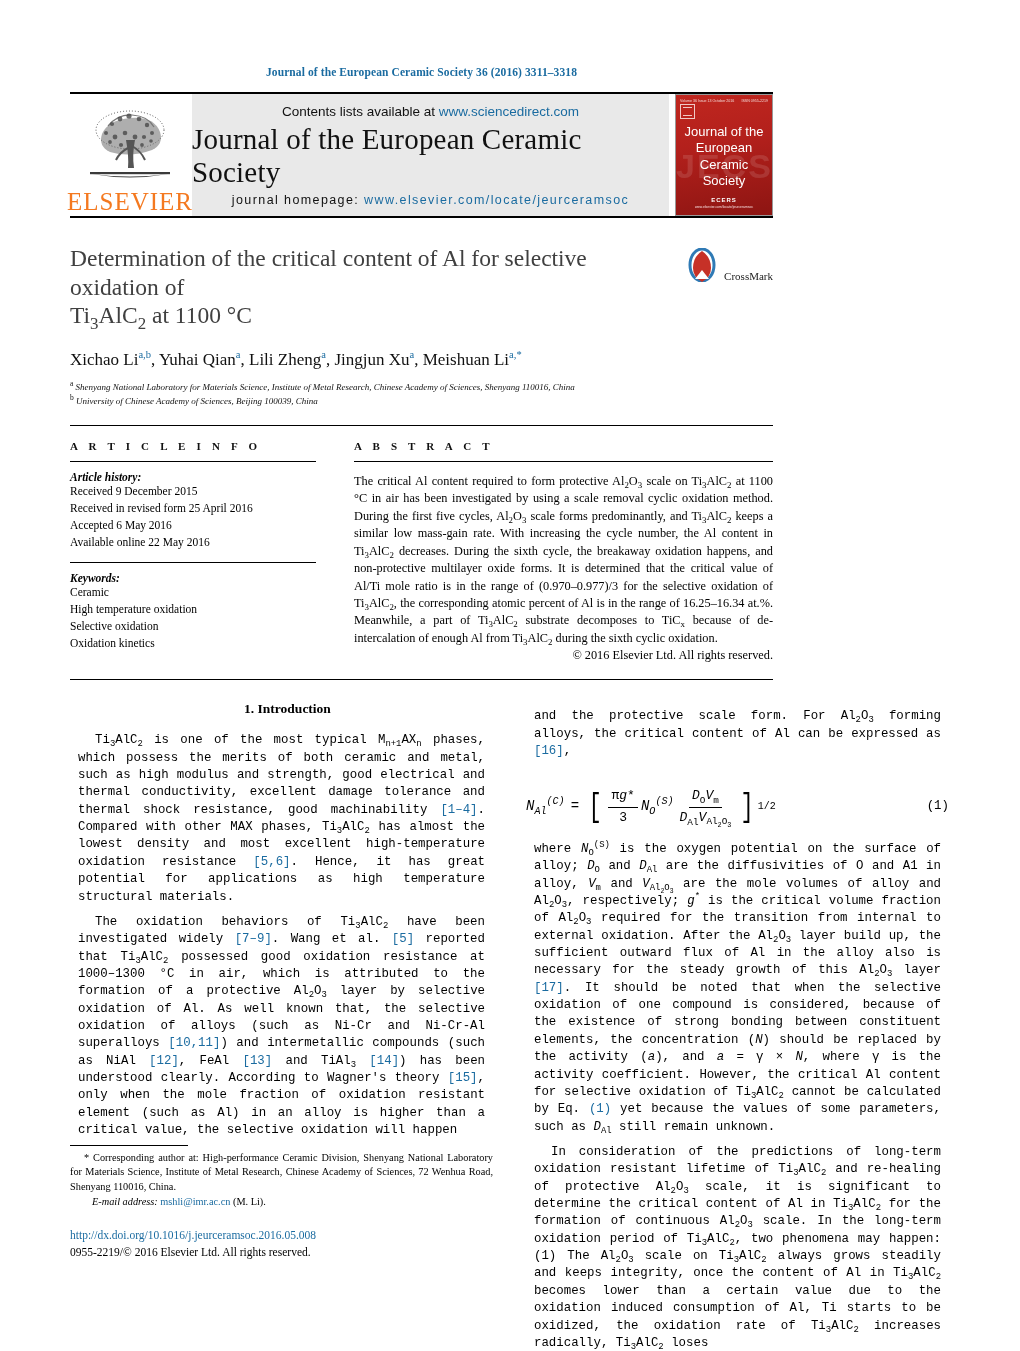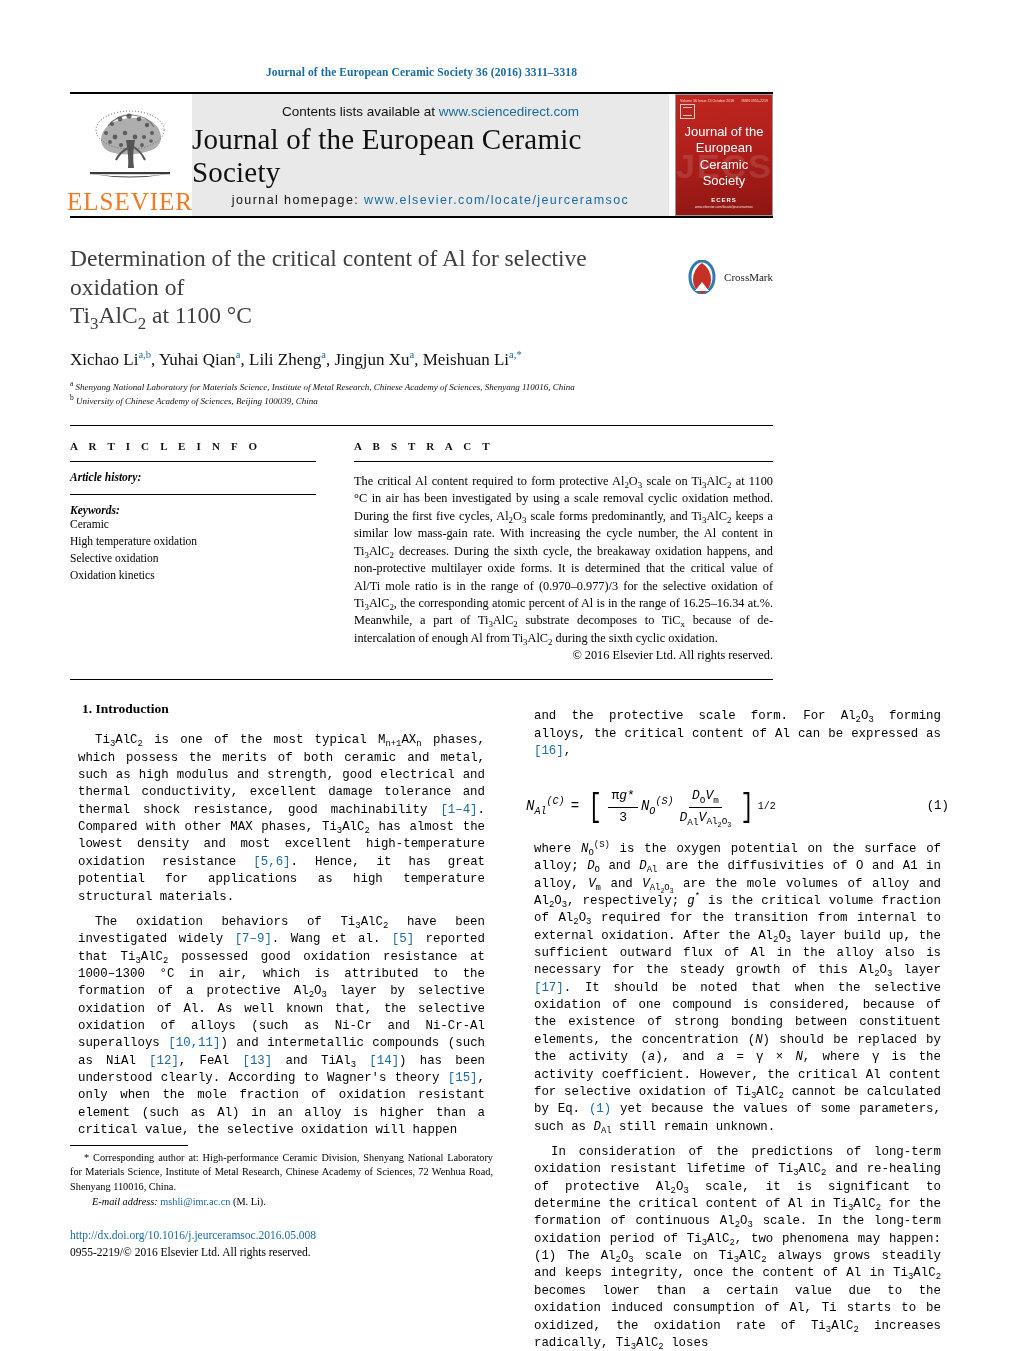--- a/index.html
+++ b/index.html
@@ -156,22 +156,22 @@
   .article-title {
     font-size: 23.5px;
     line-height: 1.22;
     font-weight: normal;
     margin: 0;
     padding-right: 110px;
     color: #404040;
   }
   .crossmark {
     position: absolute;
-    right: 0; top: 16px;
-    display: flex; align-items: center; gap: 5px;
+    right: 0; top: 4px;
+    display: flex; align-items: flex-end; gap: 5px;
   }
   .crossmark-label { font-size: 11px; color:#222; }
   .authors {
     font-size: 17px;
     margin-top: 20px;
     color: #111;
   }
   .authors sup { color: #1a6ba0; font-size: 10.5px; }
   .affiliations {
     margin-top: 11px;
@@ -229,20 +229,21 @@
     display: flex;
     gap: 33px;
     font-size: 12.4px;
     line-height: 1.40;
   }
   .col { width: 423px; flex: 0 0 423px; position: relative; }
   .section-title {
     font-size: 13.5px;
     font-weight: bold;
     margin: 0 0 13px 12px;
+    text-align: center;
   }
   p.para {
     margin: 8px;
     text-align: justify;
     text-indent: 17px;
     font-family: Liberation Mono, monospace;
   }
   p.para.noindent { text-indent: 0; }
   .ref { color: #1a6ba0; }
 
@@ -405,20 +406,26 @@
   </div>
 
   <div class="rule-thin-top"></div>
 
   <div class="info-row">
 
     <div class="info-col">
       <div class="sec-head">A R T I C L E   I N F O</div>
       <div class="sec-rule"></div>
       <div class="info-sub">Article history:</div>
+      <div class="info-list">
+        <div>Received 9 December 2015</div>
+        <div>Received in revised form 25 April 2016</div>
+        <div>Accepted 6 May 2016</div>
+        <div>Available online 22 May 2016</div>
+      </div>
       <div class="kw-rule"></div>
       <div class="info-sub">Keywords:</div>
       <div class="info-list">
         <div>Ceramic</div>
         <div>High temperature oxidation</div>
         <div>Selective oxidation</div>
         <div>Oxidation kinetics</div>
       </div>
     </div>
 

